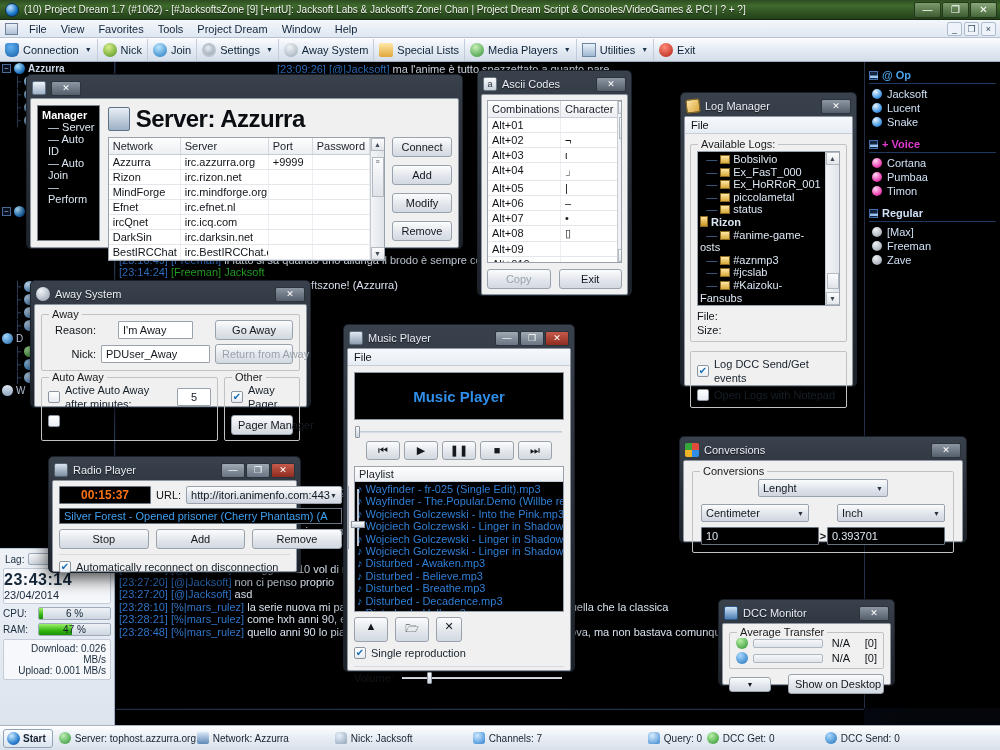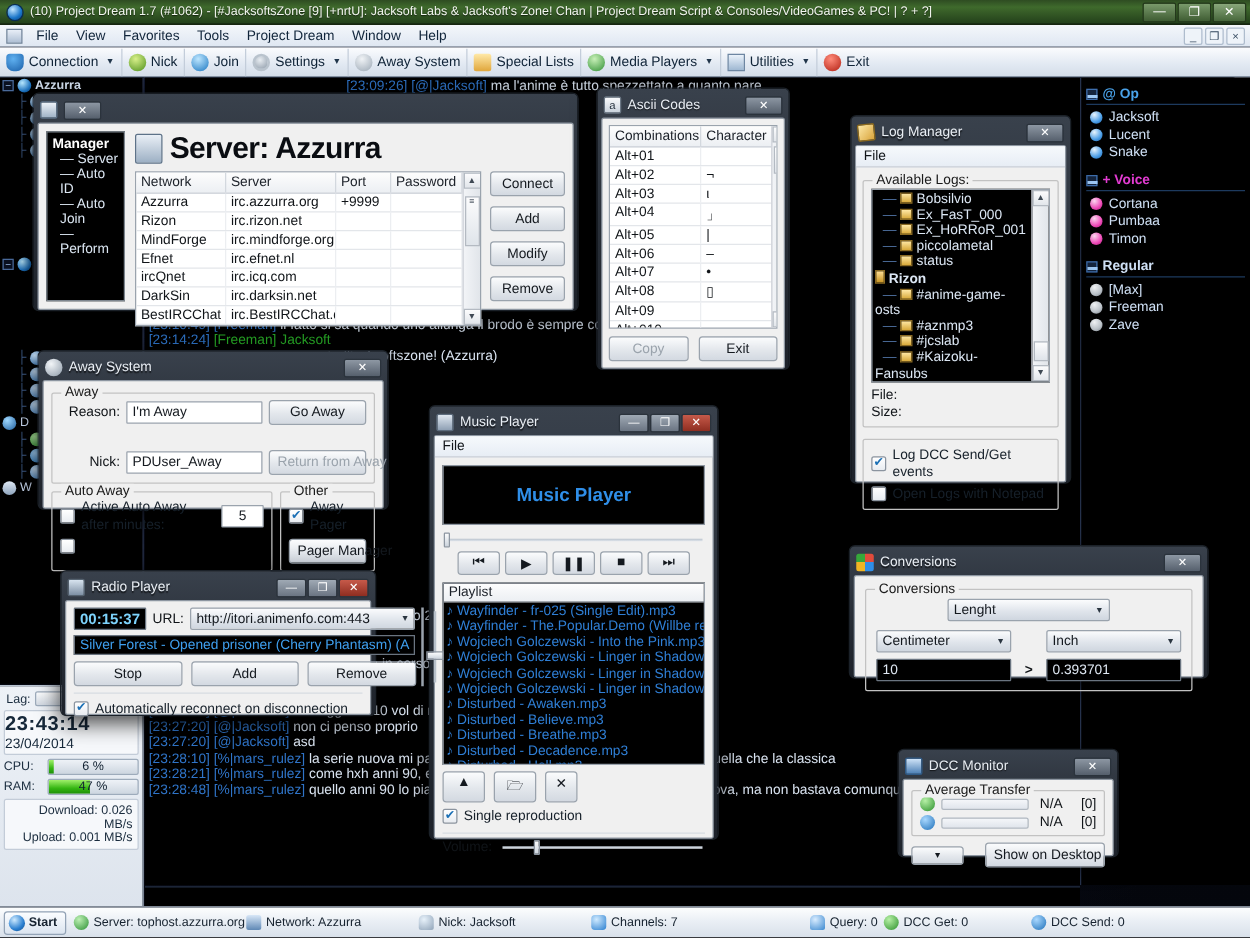--- a/index.html
+++ b/index.html
@@ -784,21 +784,21 @@
     <div class="win-tb">
       <span class="wicon" style="border-radius:50%;background:radial-gradient(circle at 35% 30%,#f2f5f8,#8d9aa8);"></span>
       <span class="wtitle">Away System</span>
       <span class="wbtns">
           <span class="wb closeplain">✕</span>
         </span>
     </div>
     <div class="win-body" style="height:103px;padding:5px 6px;">
       <div class="group" style="margin-top:4px;padding:5px 6px 6px 6px;">
         <span class="glab">Away</span>
-        <div style="display:flex;align-items:center;gap:5px;margin-bottom:20px;">
+        <div style="display:flex;align-items:center;gap:22px;margin-bottom:4px;">
           <span style="width:48px;text-align:right;">Reason:</span>
           <span class="inp" style="flex:1;">I'm Away</span>
           <span class="btn" style="width:78px;">Go Away</span>
         </div>
         <div style="display:flex;align-items:center;gap:5px;">
           <span style="width:48px;text-align:right;">Nick:</span>
           <span class="inp" style="flex:1;">PDUser_Away</span>
           <span class="btn dis" style="width:78px;">Return from Away</span>
         </div>
       </div>
@@ -908,21 +908,21 @@
       <span class="wbtns">
         <span class="wb">—</span>
         <span class="wb">❐</span>
         <span class="wb close">✕</span>
       </span>
     </div>
     <div class="win-body" style="height:92px;padding:5px 6px;display:flex;flex-direction:column;">
       <div style="display:flex;gap:5px;flex:1;">
         <div style="flex:1;display:flex;flex-direction:column;">
           <div style="display:flex;align-items:center;gap:5px;">
-            <span class="inp-dark" style="padding:1px 4px;font-weight:bold;color:#7dd3fc;font-size:12px;border-radius:1px;">00:15:37</span>
+            <span class="inp-dark" style="padding:1px 21px;font-weight:bold;color:#f97316;font-size:12px;border-radius:1px;">00:15:37</span>
             <span>URL:</span>
             <span class="sel" style="flex:1;">
               <span class="cv">http://itori.animenfo.com:443</span>
               <span class="ca">▼</span>
             </span>
           </div>
           <div class="inp-dark" style="margin-top:4px;color:#3fa0f0;padding:1px 4px;white-space:nowrap;overflow:hidden;">Silver Forest - Opened prisoner (Cherry Phantasm) (A</div>
           <div style="display:flex;gap:7px;margin-top:5px;">
             <span class="btn" style="flex:1;">Stop</span>
             <span class="btn" style="flex:1;">Add</span>
@@ -962,21 +962,21 @@
           <span class="sel" style="flex:1;">
             <span class="cv">Centimeter</span>
             <span class="ca">▼</span>
           </span>
           <span style="width:8px;"></span>
           <span class="sel" style="flex:1;">
             <span class="cv">Inch</span>
             <span class="ca">▼</span>
           </span>
         </div>
-        <div style="display:flex;align-items:center;gap:10px;margin-top:5px;">
+        <div style="display:flex;align-items:center;margin-top:5px;">
           <span class="inp inp-dark" style="flex:1;">10</span>
           <span style="width:8px;text-align:center;font-weight:bold;">&gt;</span>
           <span class="inp inp-dark" style="flex:1;">0.393701</span>
         </div>
       </div>
     </div>
   </div>
 
   <div class="win win-dark" style="left:718px;top:537px;width:177px;height:87px;">
     <div class="win-tb">

